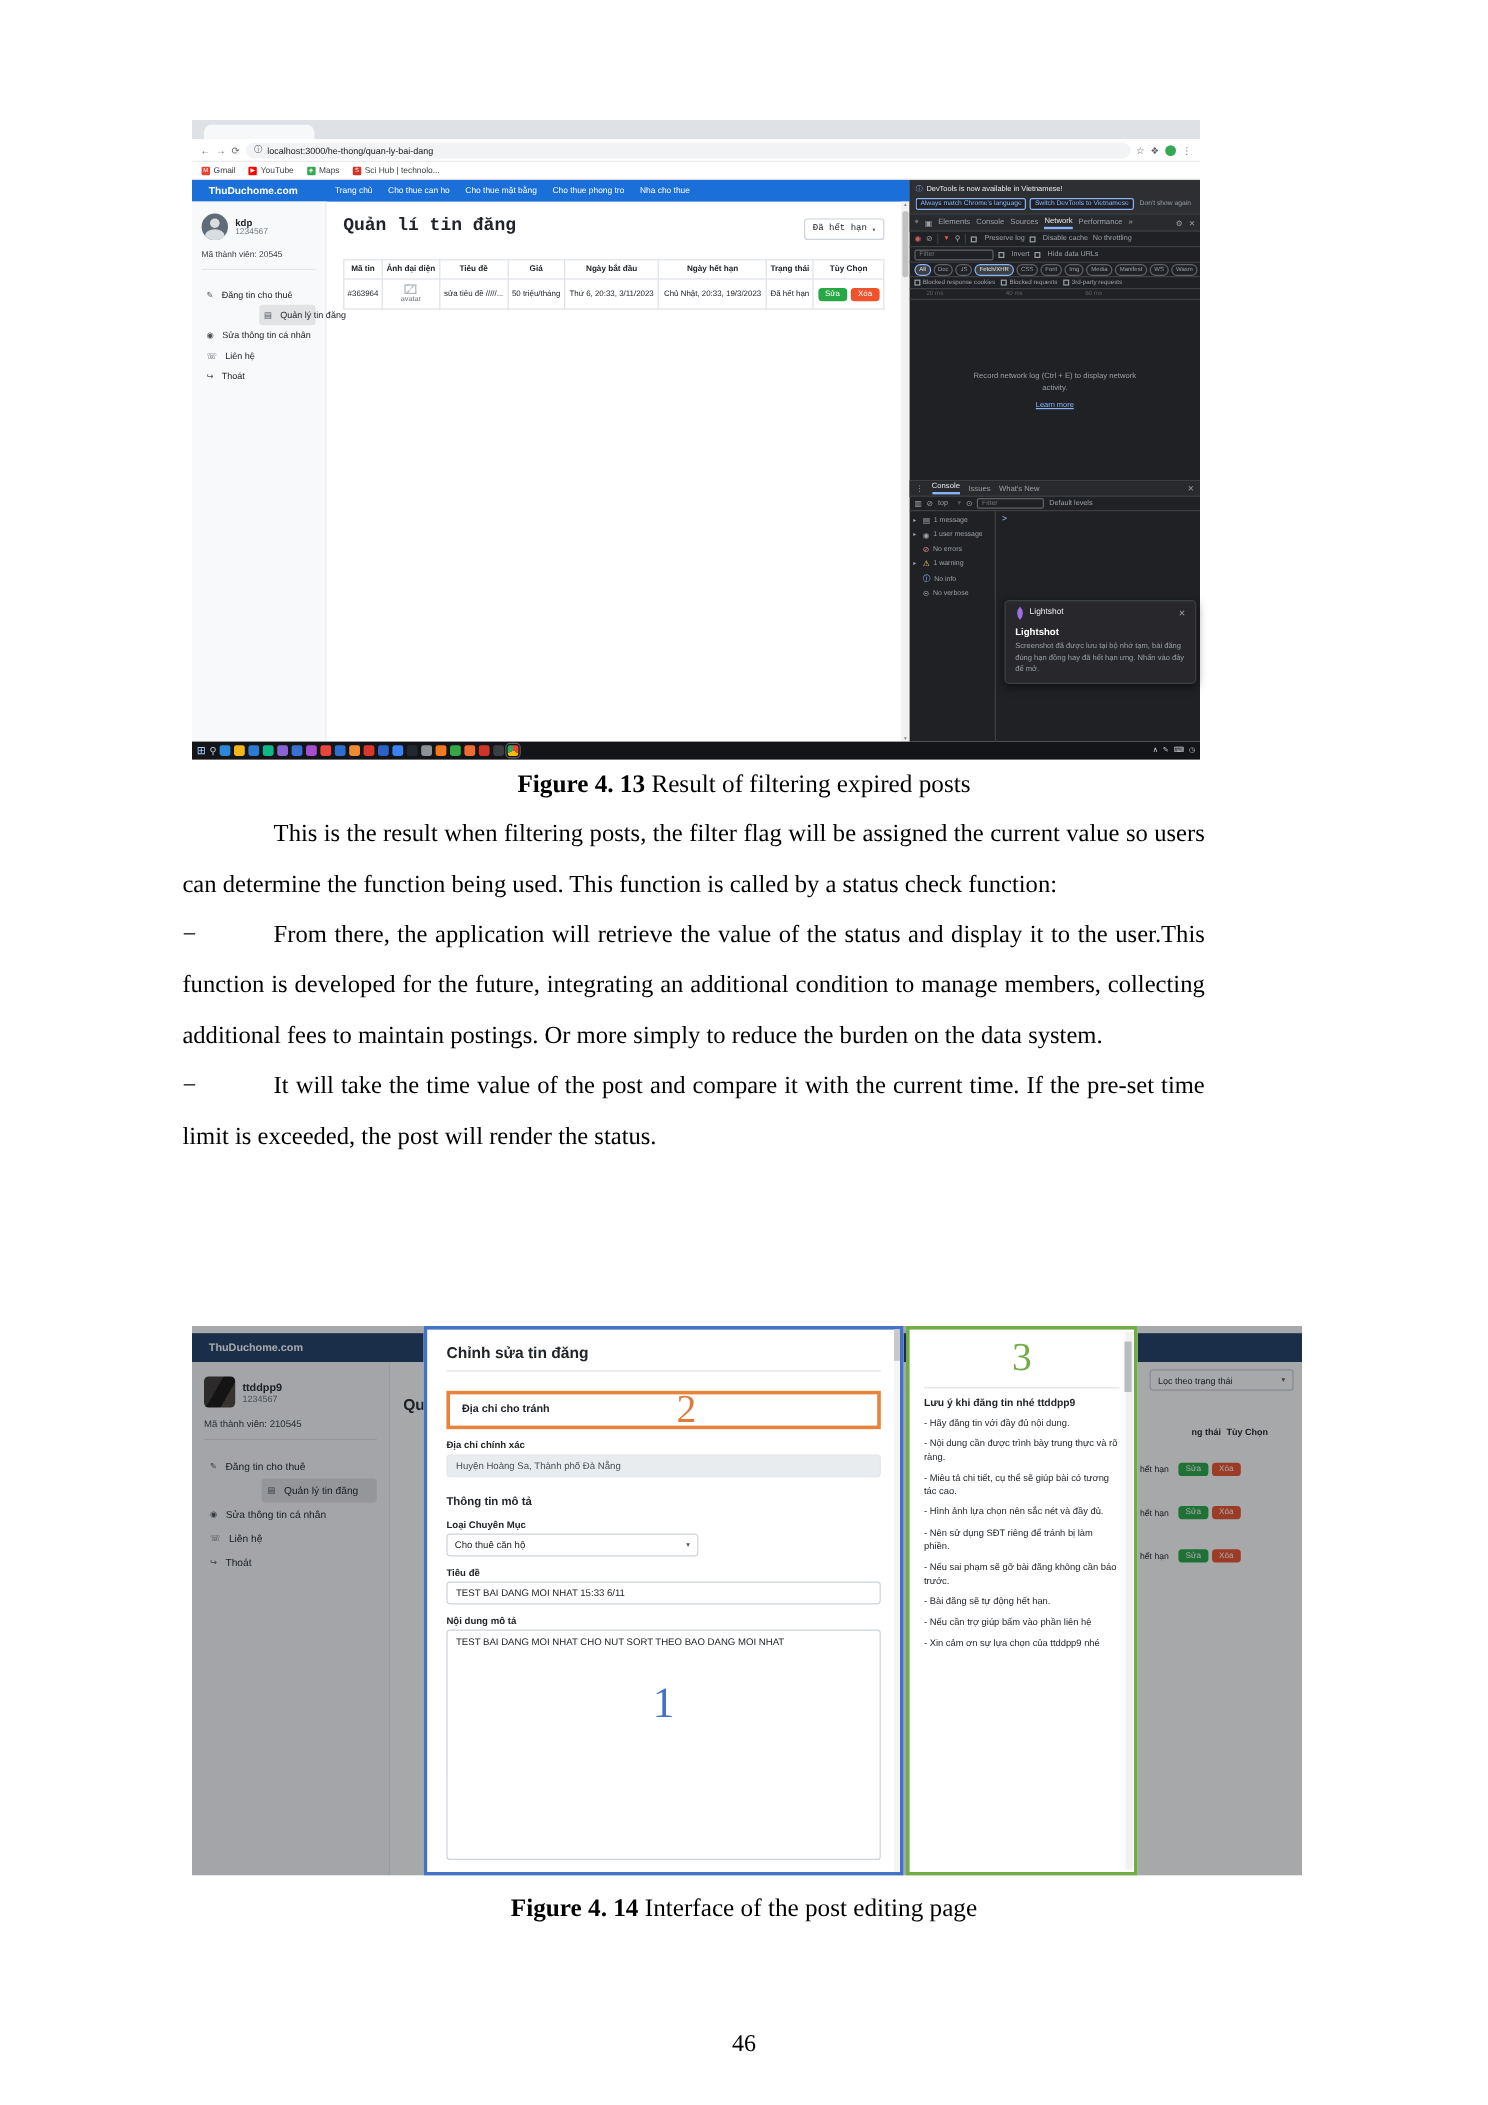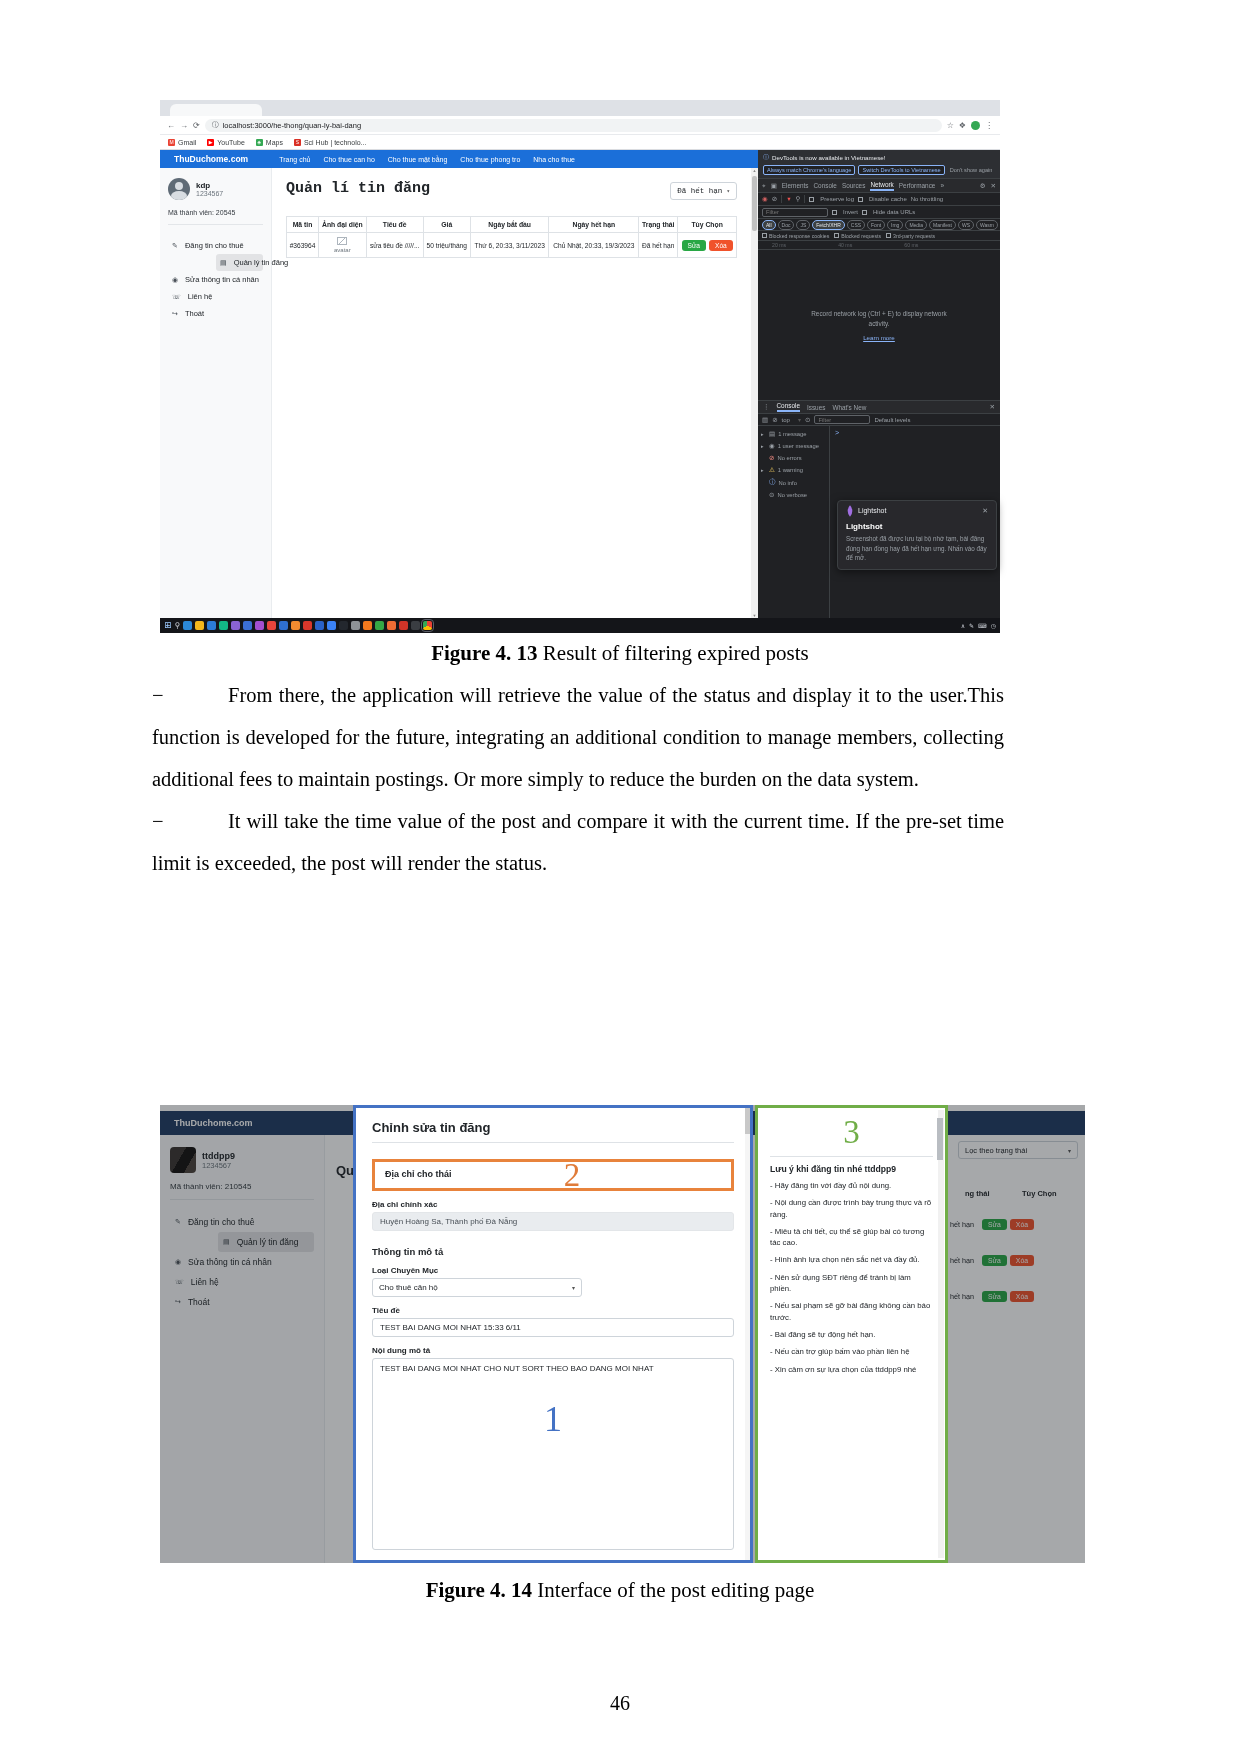--- a/index.html
+++ b/index.html
@@ -128,21 +128,21 @@
   .f2brand{color:#fff;font-weight:bold;font-size:9px;}
   .f2nav{color:#e8eef7;font-size:7.5px;margin-left:110px;}
   .f2-side{position:absolute;top:30px;left:0;bottom:0;width:165px;background:#fafbfc;border-right:1px solid #e9ecef;padding:12px 10px;z-index:1;}
   .f2-side .uname{font-size:9px;} .f2-side .uid{font-size:7.5px;}
   .f2-side .member{font-size:8px;}
   .f2-side .sitem{font-size:8.5px;padding:5px 5px;}
   .f2-titlecut{position:absolute;left:176px;top:58px;font-size:13px;font-weight:bold;color:#212529;z-index:1;}
   .f2-bg{position:absolute;inset:0;z-index:1;}
   .f2-filter{position:absolute;left:798px;top:36px;width:120px;height:18px;background:#fff;border:1px solid #ced4da;border-radius:3px;display:flex;align-items:center;justify-content:space-between;padding:0 6px;font-size:7.5px;color:#212529;}
   .f2-colh{position:absolute;top:84px;font-weight:bold;font-size:7.5px;color:#212529;}
-  .f2-c1{left:805px;} .f2-c2{left:862px;}
+  .f2-c1{left:833px;} .f2-c2{left:862px;}
   .f2-row{position:absolute;left:790px;width:135px;display:flex;align-items:center;gap:8px;font-size:7.2px;color:#212529;}
   .f2-row .btn-edit,.f2-row .btn-del{font-size:6.8px;padding:2px 6px;}
   .f2-dim{position:absolute;inset:0;background:rgba(22,26,32,0.38);z-index:2;}
   .f2-modal{position:absolute;left:193px;top:0;width:400px;height:458px;background:#fff;border:3px solid #4472c4;z-index:3;padding:12px 16px 10px 16px;display:flex;flex-direction:column;}
   .m-title{font-size:13px;font-weight:bold;color:#212529;}
   .m-scrolltrack{position:absolute;right:0;top:0;bottom:0;width:5px;background:#f5f5f5;}
   .m-scrollthumb{position:absolute;right:0;top:0;width:5px;height:26px;background:#c8c8c8;}
   .m-orange{border:3px solid #e8833c;margin-top:9px;padding:7px 10px 9px 10px;position:relative;}
   .ann{font-family:"Liberation Serif","DejaVu Serif",serif;}
   .ann2{position:absolute;top:-3px;left:53%;font-size:33px;color:#e07b39;line-height:1;}
@@ -471,20 +471,21 @@
       <span>◷</span>
     </span>
   </div>
 </div>
 
 <div id="caption1" class="caption">
   <b>Figure 4. 13</b><span> Result of filtering expired posts</span>
 </div>
 
 <div id="bodytext">
+  <p class="indent">This is the result when filtering posts, the filter flag will be assigned the current value so users can determine the function being used. This function is called by a status check function:</p>
   <p><span class="dash"><span>−</span></span><span>From there, the application will retrieve the value of the status and display it to the user.This function is developed for the future, integrating an additional condition to manage members, collecting additional fees to maintain postings. Or more simply to reduce the burden on the data system.</span></p>
   <p><span class="dash"><span>−</span></span><span>It will take the time value of the post and compare it with the current time. If the pre-set time limit is exceeded, the post will render the status.</span></p>
 </div>
 
 <div id="fig2">
   <div class="f2-bg">
     <div class="f2-header">
       <span class="f2brand">ThuDuchome.com</span>
       <span class="f2nav">Trang ch</span>
     </div>
@@ -538,21 +539,21 @@
       <span><span class="btn-edit">Sửa</span><span class="btn-del">Xóa</span></span>
     </div>
   </div>
   <div class="f2-dim"></div>
 
   <div class="f2-modal">
     <div class="m-title">Chỉnh sửa tin đăng</div>
     <div class="divider"></div>
     <div class="m-orange">
       <span class="ann ann2">2</span>
-      <div class="m-h">Địa chỉ cho thái</div>
+      <div class="m-h">Địa chỉ cho tránh</div>
     </div>
     <div class="m-l">Địa chỉ chính xác</div>
     <div class="m-ro">Huyện Hoàng Sa, Thành phố Đà Nẵng</div>
     <div class="m-h2">Thông tin mô tả</div>
     <div class="m-l">Loại Chuyên Mục</div>
     <div class="m-sel w60">
         <span>Cho thuê căn hộ</span>
         <span class="caret">▾</span>
       </div>
     <div class="m-l">Tiêu đề</div>

